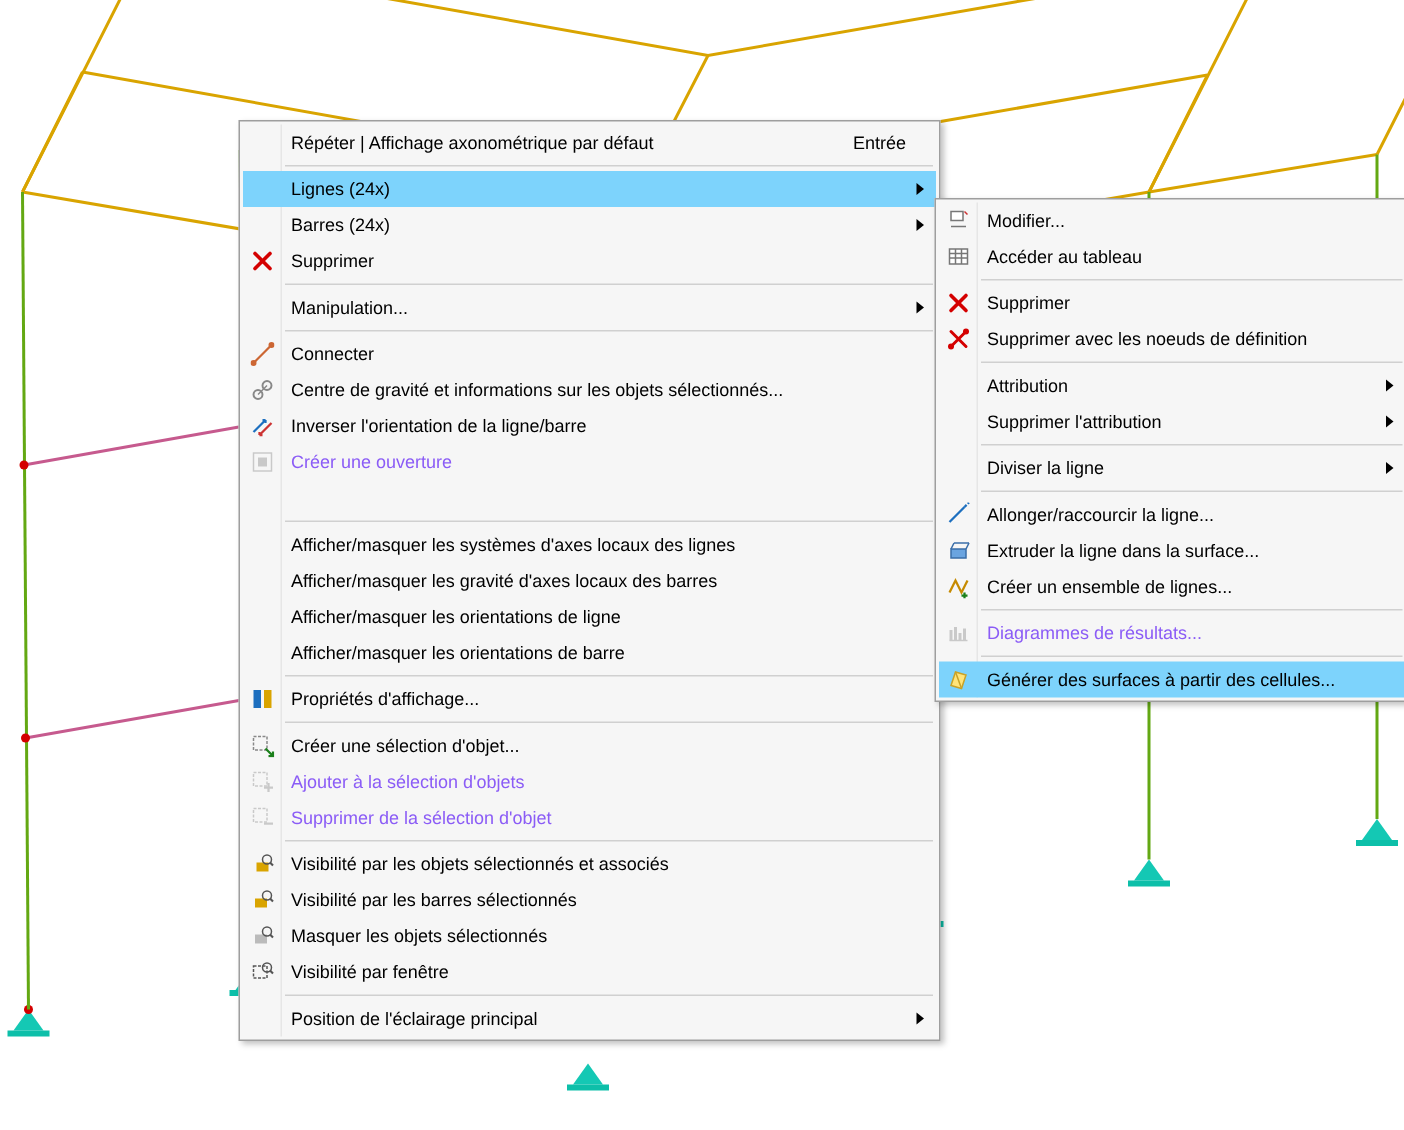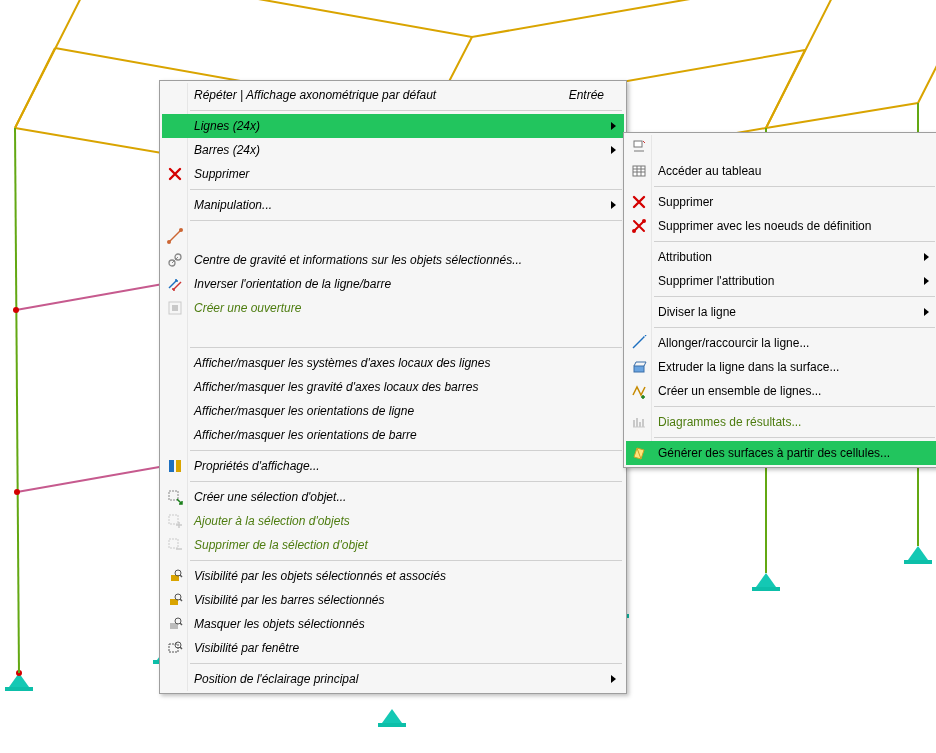--- a/index.html
+++ b/index.html
@@ -50,38 +50,38 @@
   }
   .menu .arrow {
     position: absolute;
     right: 8px; top: 50%;
     transform: translateY(-50%);
     width: 0; height: 0;
     border-left: 5px solid #000;
     border-top: 4px solid transparent;
     border-bottom: 4px solid transparent;
   }
-  .menu .row.disabled { color: #4d7c0f; }
+  .menu .row.disabled { color: #8b5cf6; }
   .menu .row.disabled svg { opacity: 0.4; }
   .menu .row.hl {
-    background: #22c55e;
+    background: #7dd3fc;
   }
   .menu .sep {
     height: 1px;
     margin: 3px 2px 3px 28px;
     background: #d0d0d0;
   }
   .menu .gutter {
     position: absolute;
     left: 27px; top: 2px; bottom: 2px;
     width: 1px;
     background: #e6e6e6;
   }
 
-  #menu-main { left: 159px; top: 80px;  width: 462px; font-style: italic; }
+  #menu-main { left: 159px; top: 80px;  width: 462px; }
   #menu-sub  { left: 623px; top: 132px; width: 311px; }
 
   
   .iconcell svg { width: 16px; height: 16px; }
 </style>
 </head>
 <body>
 
 <svg class="canvas" width="936" height="753">
 
@@ -185,20 +185,21 @@
   <div class="sep"></div>
 
   <div class="row">
     <div class="iconcell">
       <svg viewBox="0 0 16 16">
           <line x1="2" y1="14" x2="14" y2="2" stroke="#c63" stroke-width="1.5"></line>
           <circle cx="2" cy="14" r="2" fill="#c63"></circle>
           <circle cx="14" cy="2" r="2" fill="#c63"></circle>
         </svg>
     </div>
+    <div class="label">Connecter</div>
   </div>
 
   <div class="row">
     <div class="iconcell">
       <svg viewBox="0 0 16 16">
           <circle cx="5" cy="11" r="3" fill="none" stroke="#888" stroke-width="1.3"></circle>
           <circle cx="11" cy="5" r="3" fill="none" stroke="#888" stroke-width="1.3"></circle>
           <line x1="5" y1="11" x2="11" y2="5" stroke="#888"></line>
         </svg>
     </div>
@@ -343,20 +344,21 @@
   <div class="gutter"></div>
 
   <div class="row">
     <div class="iconcell">
       <svg viewBox="0 0 16 16">
           <rect x="3" y="2" width="8" height="6" fill="#fff" stroke="#777"></rect>
           <path d="M3 12 L13 12" stroke="#777"></path>
           <path d="M12 2 L14 4" stroke="#c33"></path>
         </svg>
     </div>
+    <div class="label">Modifier...</div>
   </div>
 
   <div class="row">
     <div class="iconcell">
       <svg viewBox="0 0 16 16">
           <rect x="2" y="3" width="12" height="10" fill="#fff" stroke="#777"></rect>
           <line x1="2" y1="6" x2="14" y2="6" stroke="#777"></line>
           <line x1="2" y1="9" x2="14" y2="9" stroke="#777"></line>
           <line x1="6" y1="3" x2="6" y2="13" stroke="#777"></line>
           <line x1="10" y1="3" x2="10" y2="13" stroke="#777"></line>

